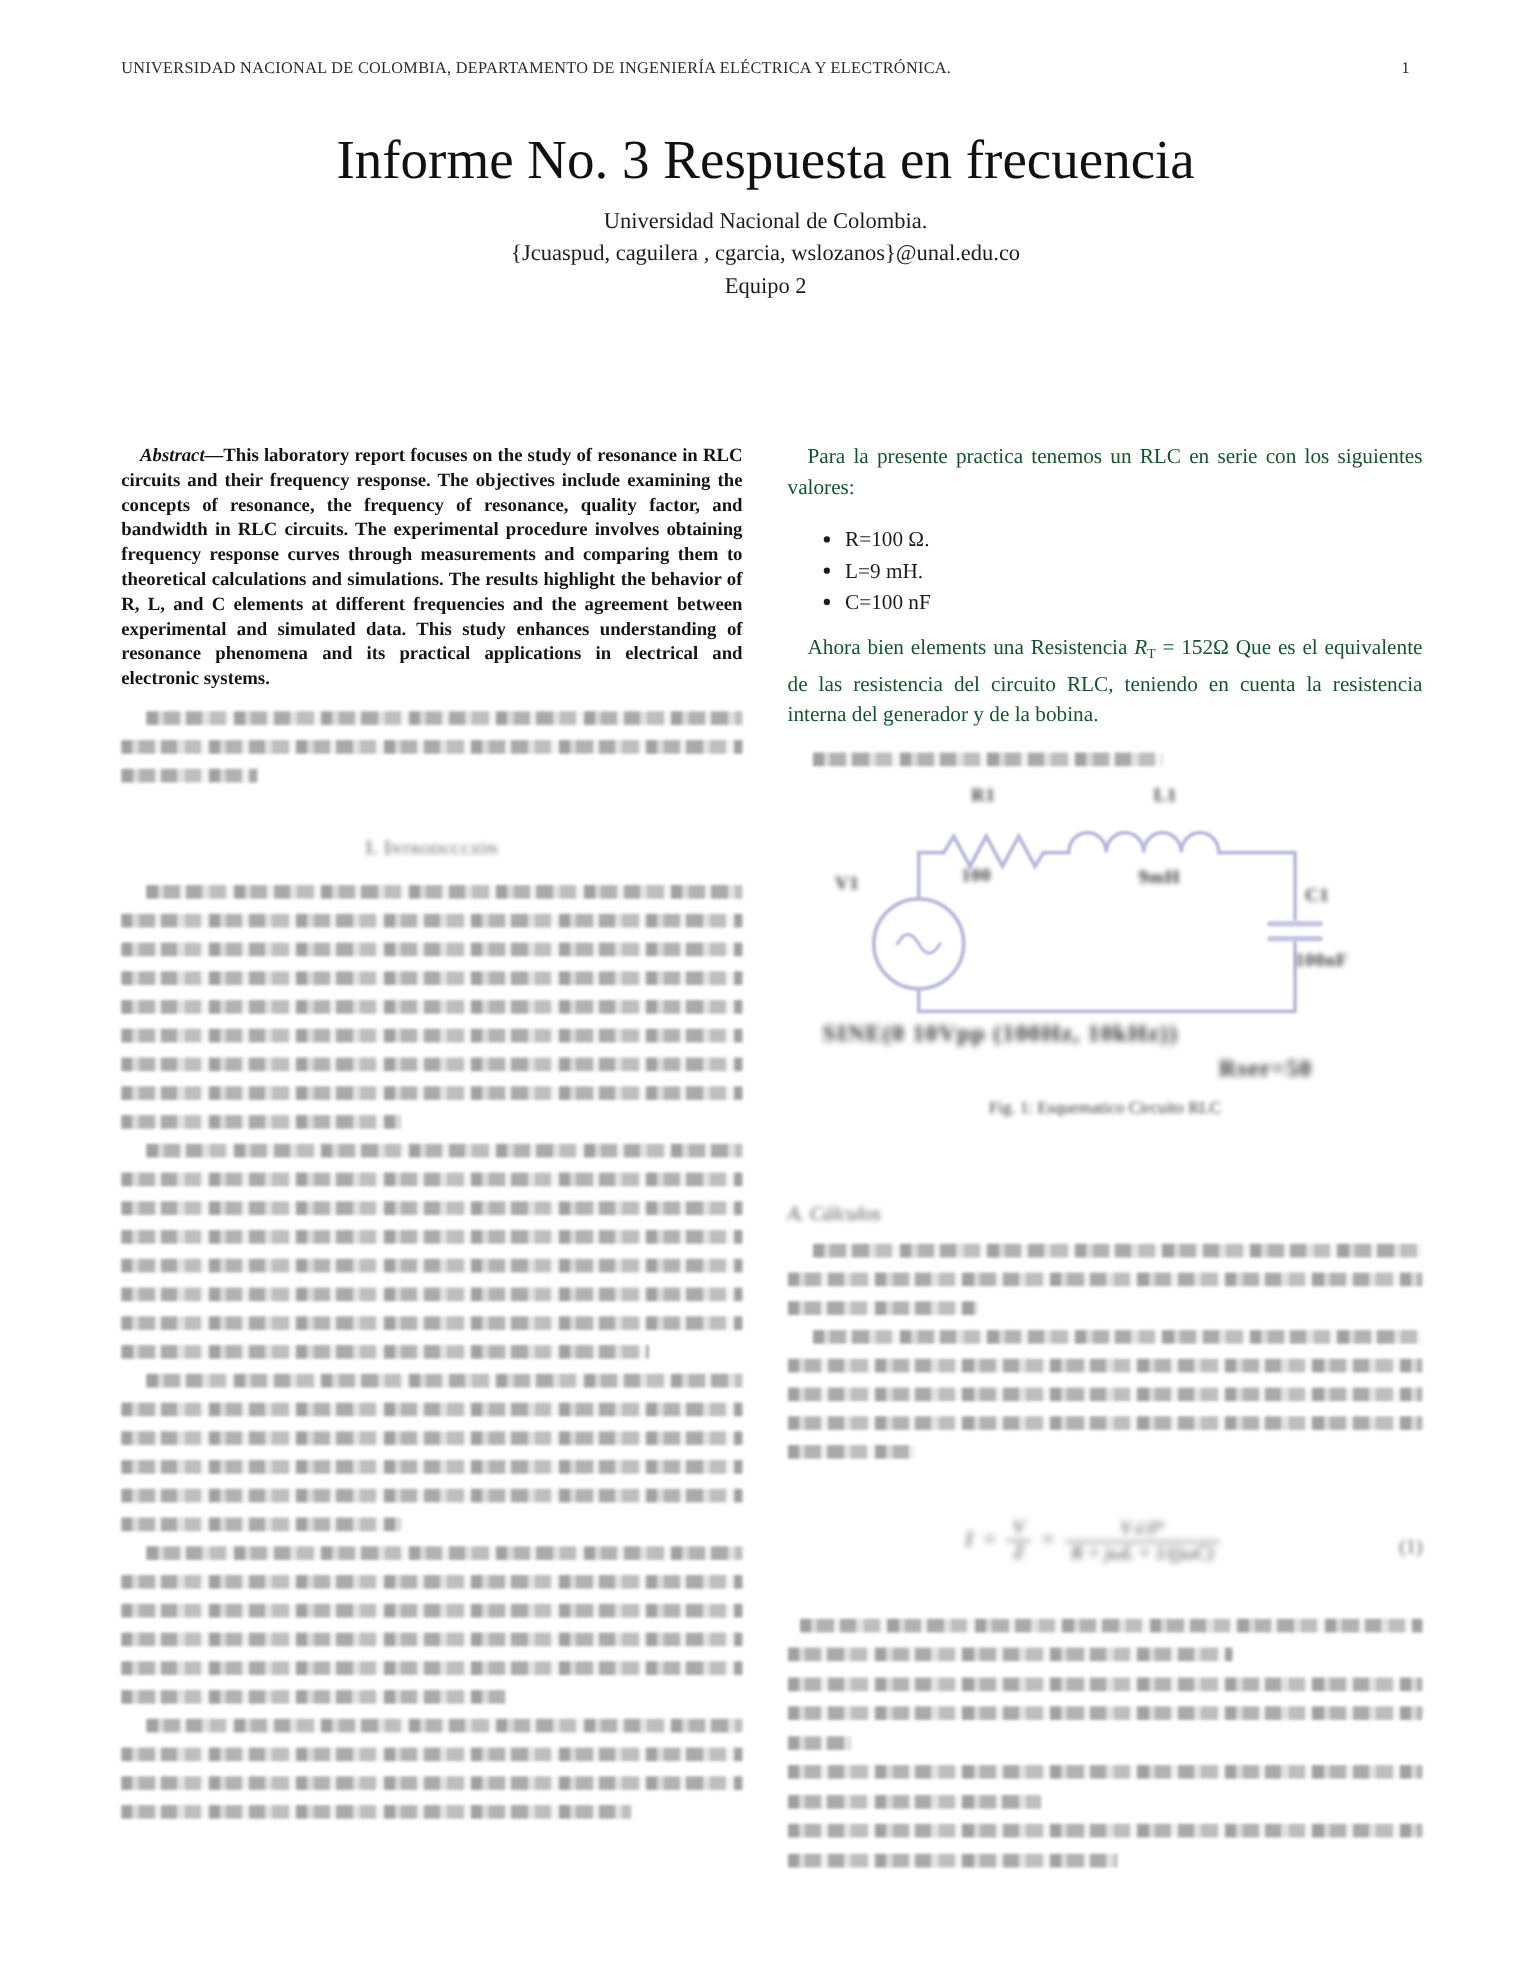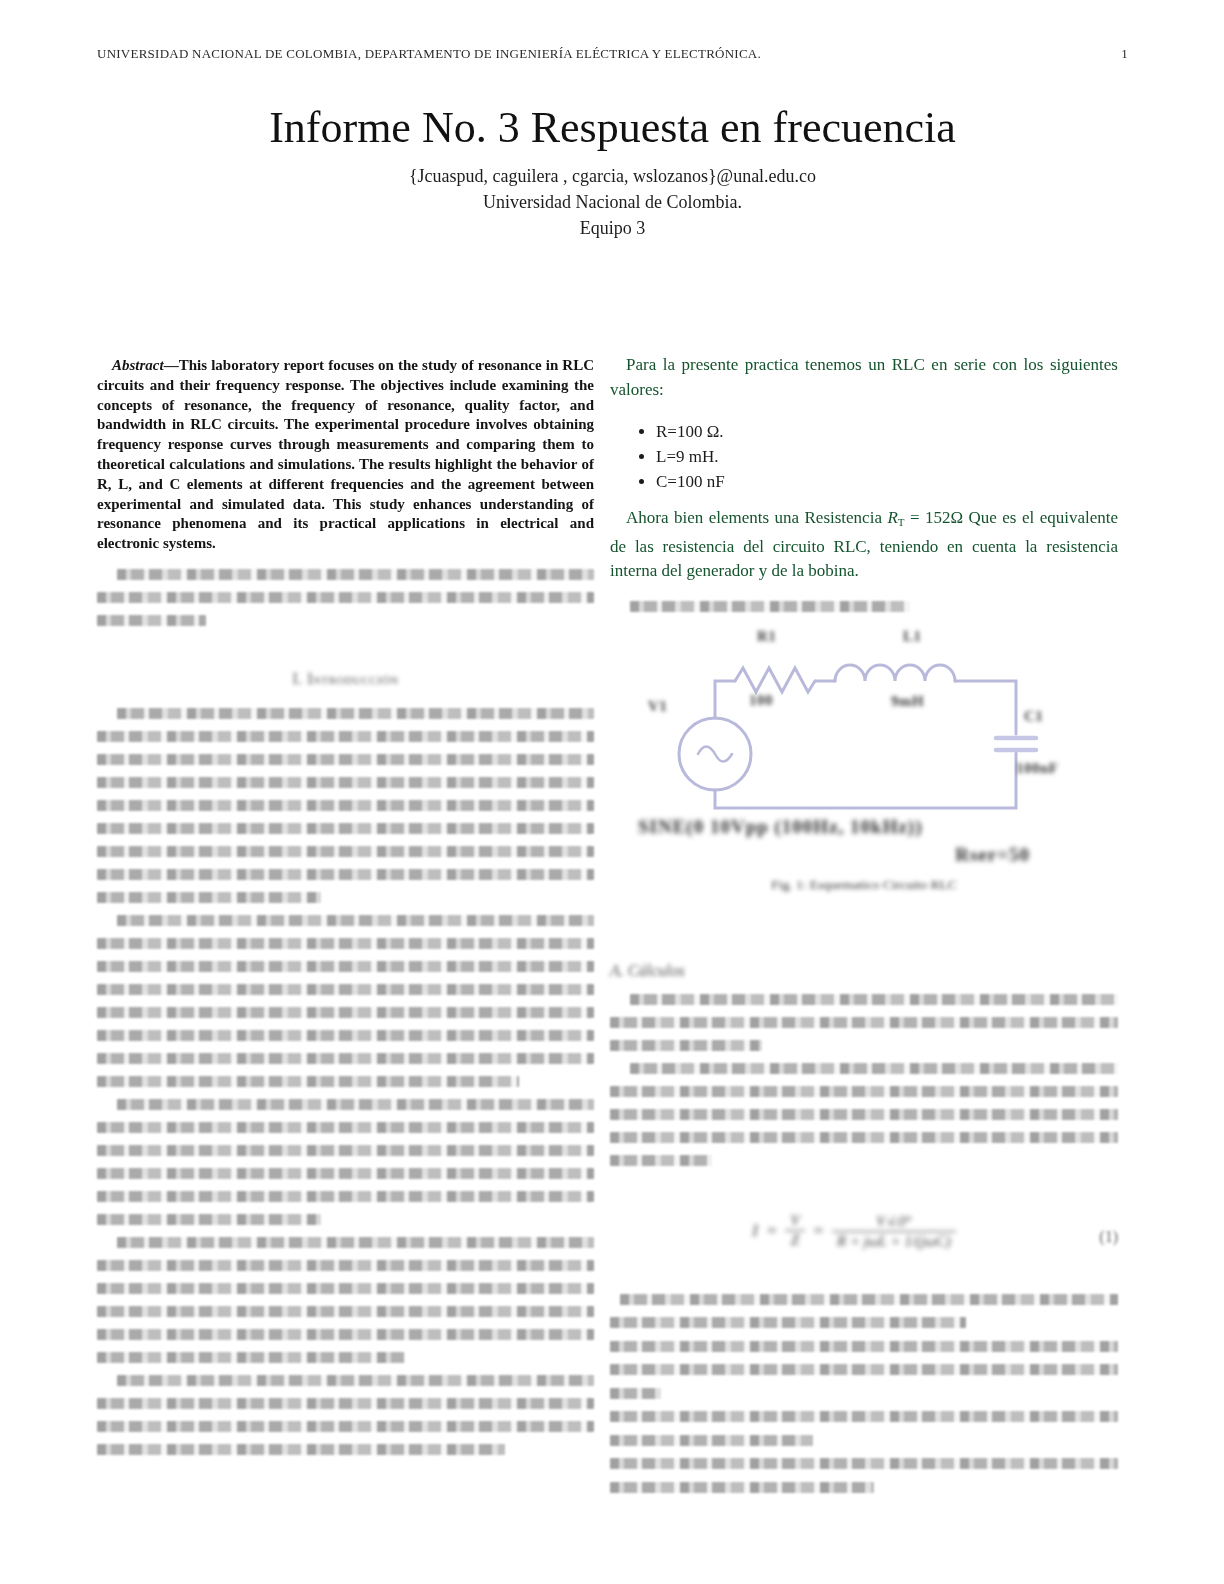--- a/index.html
+++ b/index.html
@@ -18,21 +18,21 @@
     display: flex; justify-content: space-between; align-items: baseline;
     font-size: 13px; letter-spacing: 0.25px; color: #2a2a2a;
   }
   
   .paper-title {
     margin-top: 40px; text-align: center;
     font-size: 44px; font-weight: 400; color: #111;
   }
   .author-block { margin-top: 10px; text-align: center; font-size: 18px; line-height: 26px; color: #1c1c1c; }
   
-  .columns { display: flex; gap: 16px; margin-top: 100px; align-items: flex-start; }
+  .columns { display: flex; gap: 36px; margin-top: 100px; align-items: flex-start; }
   .col-left  { width: 497px; flex: 0 0 auto; }
   .col-right { width: 508px; flex: 0 0 auto; }
   
   .abstract {
     font-weight: 700; font-size: 15px; line-height: 19.8px;
     text-align: justify; text-indent: 15px; color: #141414;
   }
   .abstract .abs-label { font-style: italic; }
   
   .rblock { display: flex; flex-direction: column; gap: 12px; }
@@ -108,23 +108,23 @@
 
 <div class="page">
 
   <div class="running-header">
     <span>UNIVERSIDAD NACIONAL DE COLOMBIA, DEPARTAMENTO DE INGENIERÍA ELÉCTRICA Y ELECTRÓNICA.</span>
     <span>1</span>
   </div>
 
   <div class="paper-title">Informe No. 3 Respuesta en frecuencia</div>
   <div class="author-block">
+    <div>Universidad Nacional de Colombia.</div>
     <div>{Jcuaspud, caguilera , cgarcia, wslozanos}@unal.edu.co</div>
-    <div>Universidad Nacional de Colombia.</div>
-    <div>Equipo 3</div>
+    <div>Equipo 2</div>
   </div>
 
   <div class="columns">
 
     <div class="col-left">
 
       <p class="abstract"><span class="abs-label">Abstract</span><span>—This laboratory report focuses on the study of resonance in RLC circuits and their frequency response. The objectives include examining the concepts of resonance, the frequency of resonance, quality factor, and bandwidth in RLC circuits. The experimental procedure involves obtaining frequency response curves through measurements and comparing them to theoretical calculations and simulations. The results highlight the behavior of R, L, and C elements at different frequencies and the agreement between experimental and simulated data. This study enhances understanding of resonance phenomena and its practical applications in electrical and electronic systems.</span></p>
 
       <div class="rblock mt14">
           <div class="rl" style="margin-left: 4%; width: 96%;"></div>

